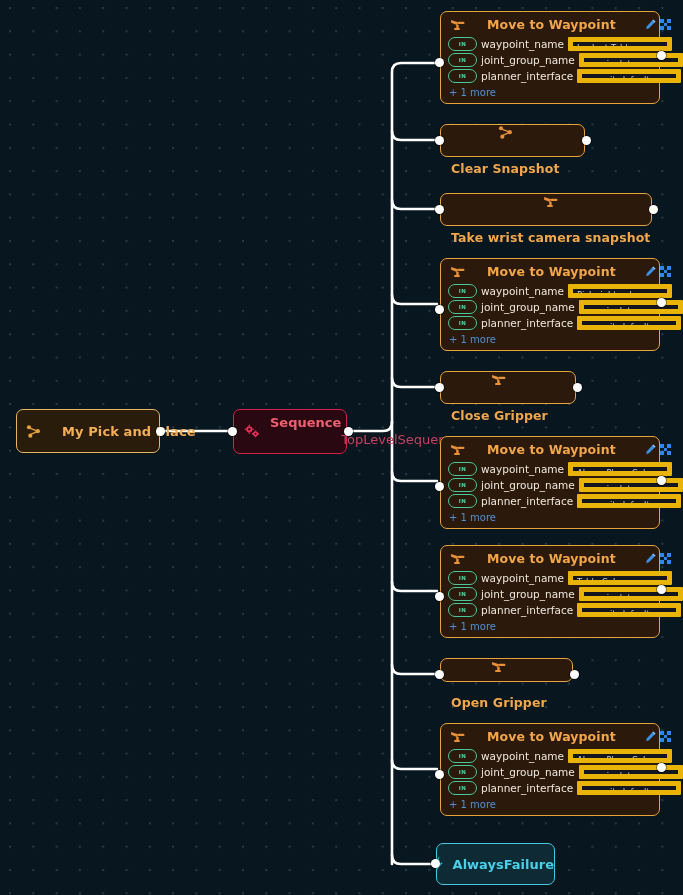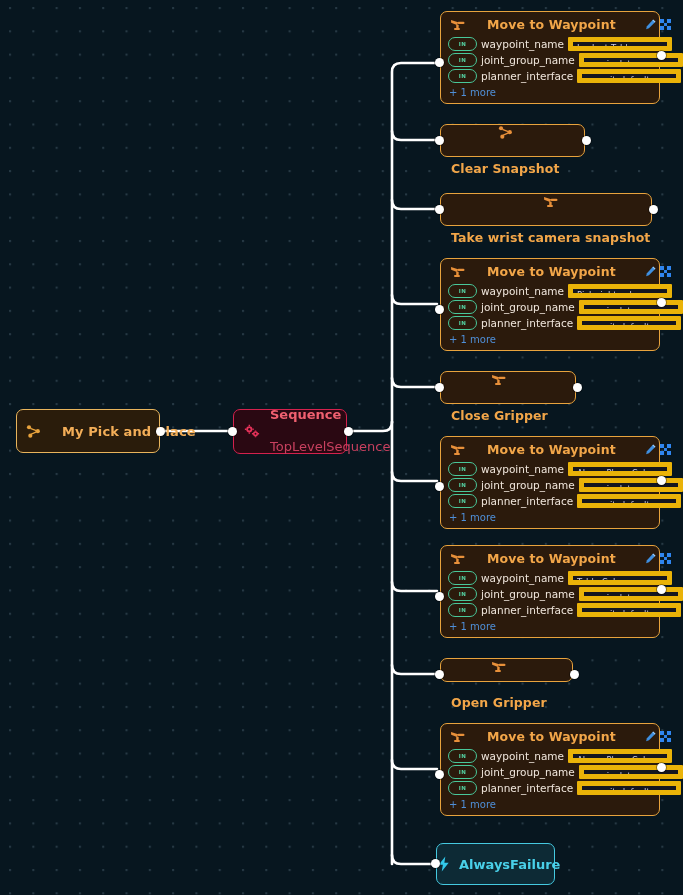--- a/index.html
+++ b/index.html
@@ -132,31 +132,31 @@
 
   
   .node.seq {
     border-color: #d4214d;
     background: #2a0812;
     display: flex;
     align-items: center;
     padding: 0 10px;
     gap: 9px;
   }
-  .seq-text { display: flex; flex-direction: column; line-height: 1.15; }
+  .seq-text { display: flex; line-height: 1.15; }
   .seq-title { font-size: 13px; font-weight: 700; color: #f06070; }
   .seq-sub { font-size: 13px; color: #c8405f; margin-top: 17px; }
 
   
   .node.deco {
     border-color: #45c9e0;
     background: #0d2a35;
     display: flex;
     align-items: center;
-    justify-content: space-between;
+    justify-content: flex-end;
     gap: 8px;
   }
   .deco-title { font-size: 13px; font-weight: 700; color: #49cfe8; }
 
   
   .dot {
     position: absolute;
     width: 9px; height: 9px;
     border-radius: 50%;
     background: #ffffff;

